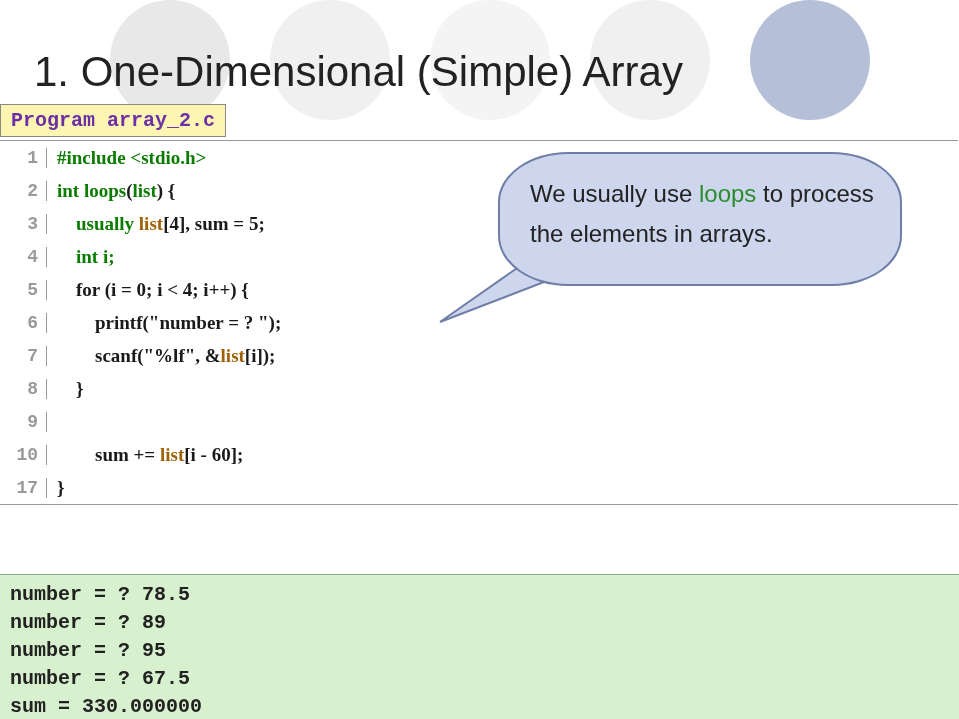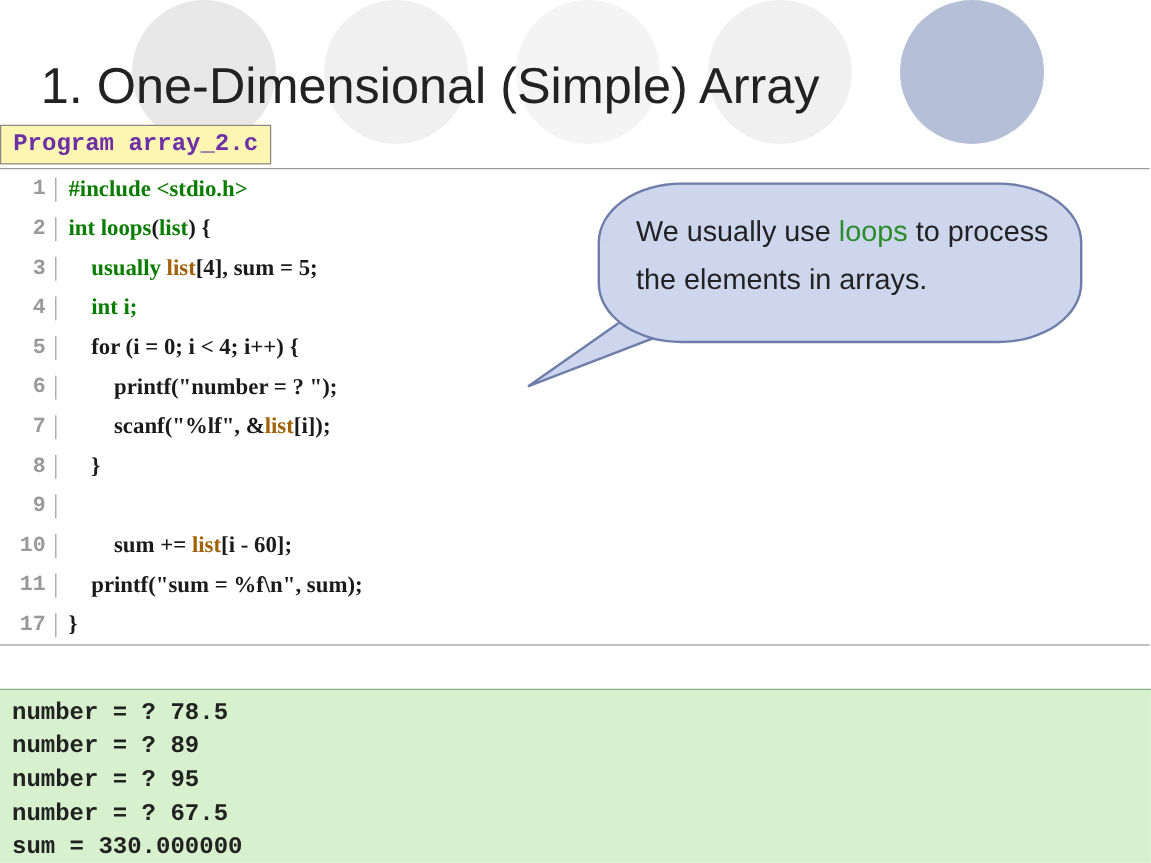--- a/index.html
+++ b/index.html
@@ -75,24 +75,20 @@
     </div>
     <div class="coderow">
       <div class="ln">9</div>
       <div class="code"><span>    </span></div>
     </div>
     <div class="coderow">
       <div class="ln">10</div>
       <div class="code"><span>        </span><span class="dark">sum += </span><span class="ident">list</span><span class="dark">[i - 60];</span></div>
     </div>
     <div class="coderow">
-      <div class="ln">11</div>
-      <div class="code"><span>    </span><span class="dark">printf("sum = %f\n", sum);</span></div>
-    </div>
-    <div class="coderow">
       <div class="ln">17</div>
       <div class="code"><span class="dark">}</span></div>
     </div>
   </div>
 
   <div class="output">
     <div>number = ? 78.5</div>
     <div>number = ? 89</div>
     <div>number = ? 95</div>
     <div>number = ? 67.5</div>

